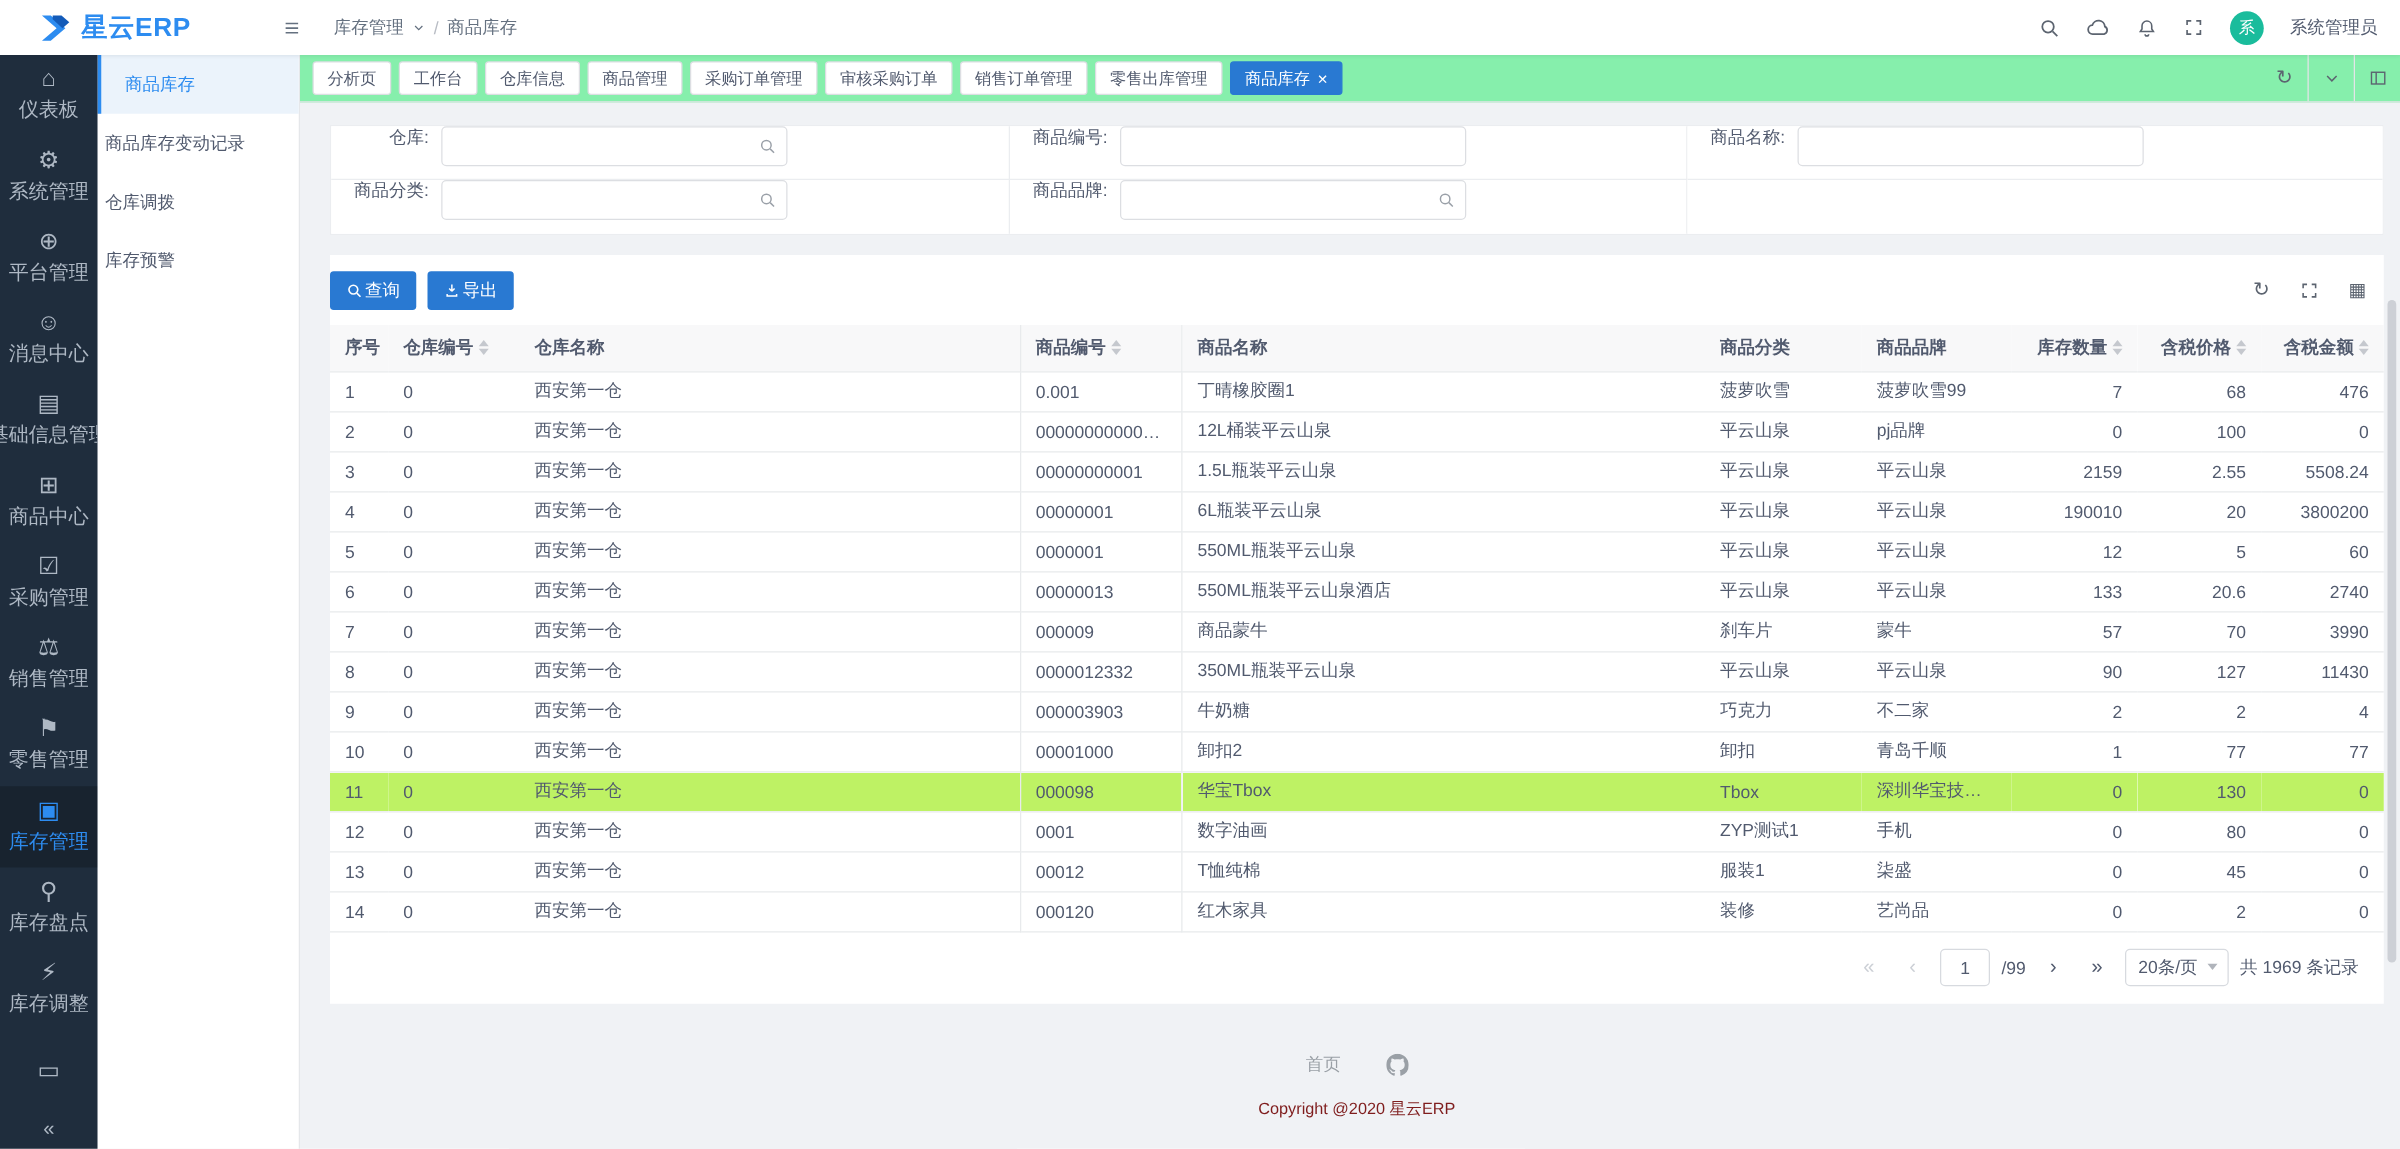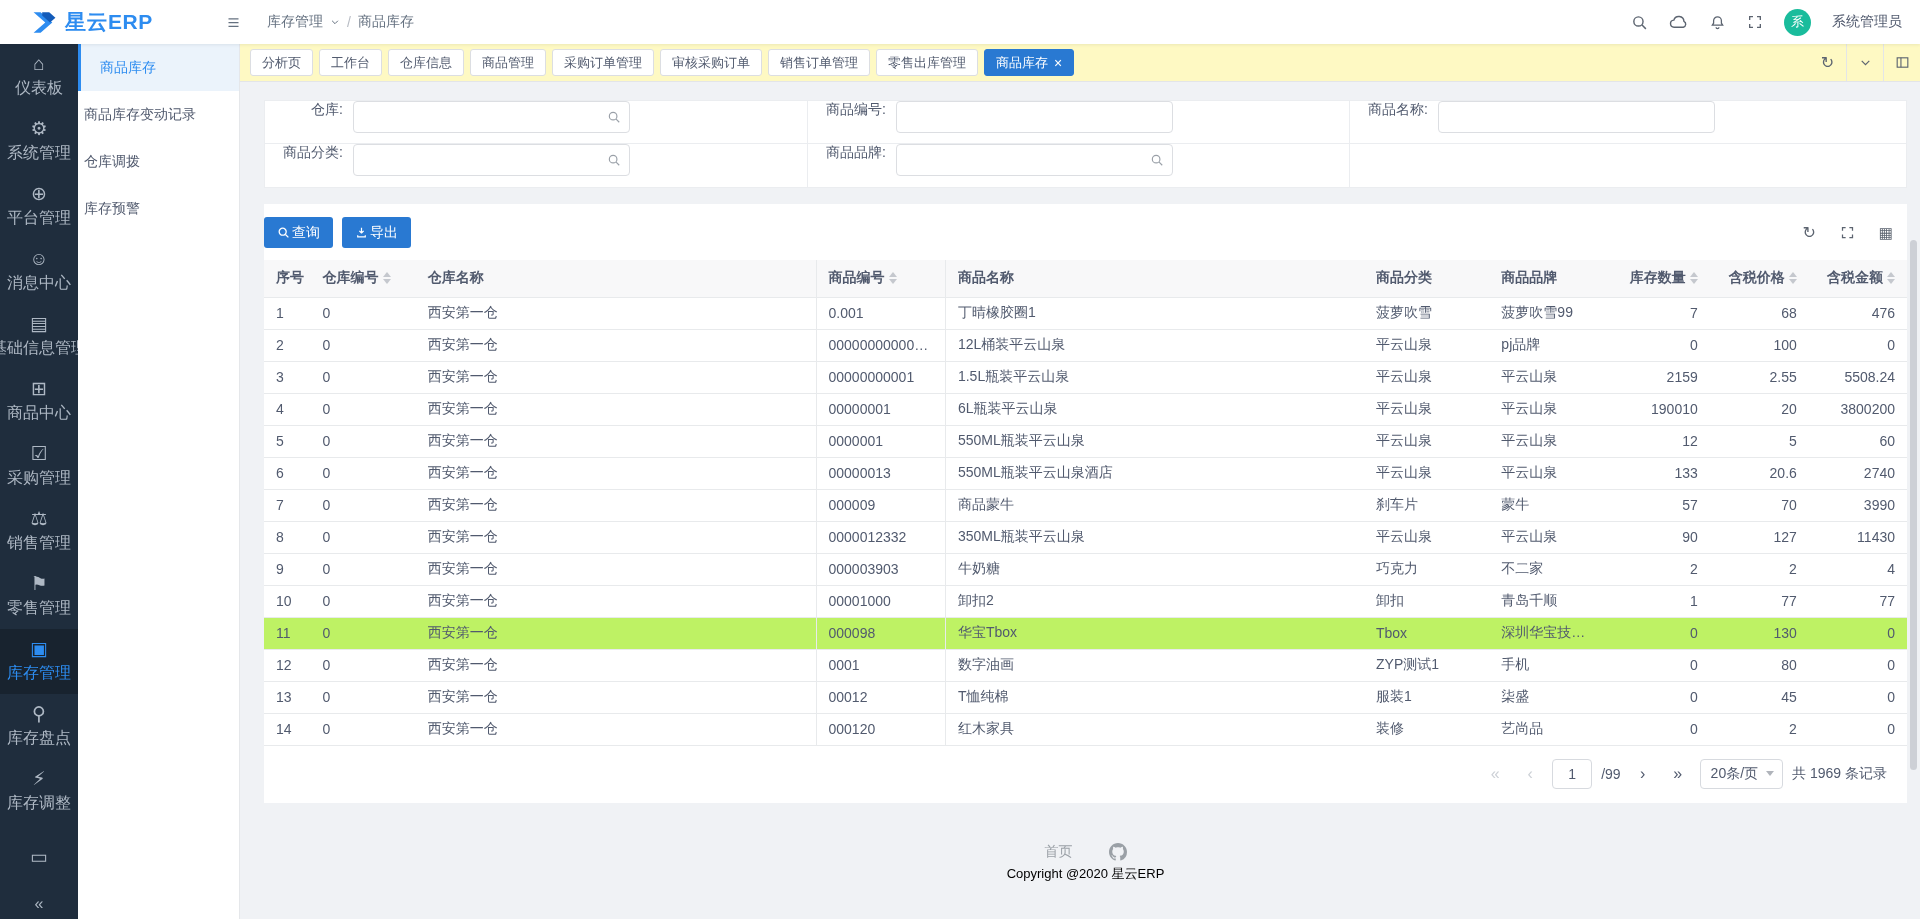--- a/index.html
+++ b/index.html
@@ -40,21 +40,21 @@
 
 
 .sub-sidebar{position:absolute;left:78px;top:44px;bottom:0;width:162px;background:#fff;
   border-right:1px solid #e5e7ea;z-index:9}
 .sub-item{height:47px;display:flex;align-items:center;padding-left:6px;color:#515a6e;cursor:pointer;
   white-space:nowrap;font-size:14px}
 .sub-item.active{background:#ebf3fb;color:var(--primary);border-left:3px solid var(--primary);padding-left:19px}
 
 
 .workspace{position:absolute;left:240px;top:44px;right:0;bottom:0;overflow:hidden}
-.tabbar{height:38px;background:#fef9c3;border-bottom:1px solid #e3e5e8;display:flex;align-items:center;padding-left:10px}
+.tabbar{height:38px;background:#86efac;border-bottom:1px solid #e3e5e8;display:flex;align-items:center;padding-left:10px}
 .tab-list{display:flex;align-items:center}
 .tab{display:inline-flex;align-items:center;gap:6px;height:27px;padding:0 11px;border:1px solid var(--border);
   border-radius:3px;margin-right:6px;font-size:13px;color:#515a6e;background:#fff;cursor:pointer;white-space:nowrap}
 .tab.active{background:var(--btn);border-color:var(--btn);color:#fff}
 .tab-close{font-size:14px;line-height:1;cursor:pointer}
 .tabbar-right{margin-left:auto;display:flex;align-items:stretch;height:100%}
 .tabbar-ic{width:37px;display:flex;align-items:center;justify-content:center;color:#5c6470;cursor:pointer}
 .tabbar-ic.bordered{border-left:1px solid #e3e5e8}
 .refresh-glyph{font-size:16px;line-height:1;cursor:pointer}
 
@@ -105,21 +105,21 @@
   justify-content:center;background:#fff;cursor:text}
 .pg-size{height:30px;border:1px solid #d7dadf;border-radius:4px;display:flex;align-items:center;gap:8px;
   padding:0 8px 0 10px;background:#fff;color:#515a6e;cursor:pointer}
 .dcaret{width:0;height:0;border-left:4px solid transparent;border-right:4px solid transparent;border-top:5px solid #b0b4bb}
 
 
 .page-footer{margin-top:40px;text-align:center}
 .footer-links{display:flex;align-items:center;justify-content:center;gap:36px;color:#9aa0a6}
 .footer-home{cursor:pointer}
 .footer-gh{cursor:pointer;display:flex}
-.copyright{margin-top:4px;color:#000000;font-size:13px}
+.copyright{margin-top:17px;color:#7f1d1d;font-size:13px}
 
 
 .scroll-thumb{position:absolute;right:3px;top:240px;width:7px;height:530px;background:#cdd0d6;
   border-radius:4px;z-index:25;cursor:grab}
 </style>
 </head>
 <body>
 
 <header class="topbar">
   <div class="logo-area">

